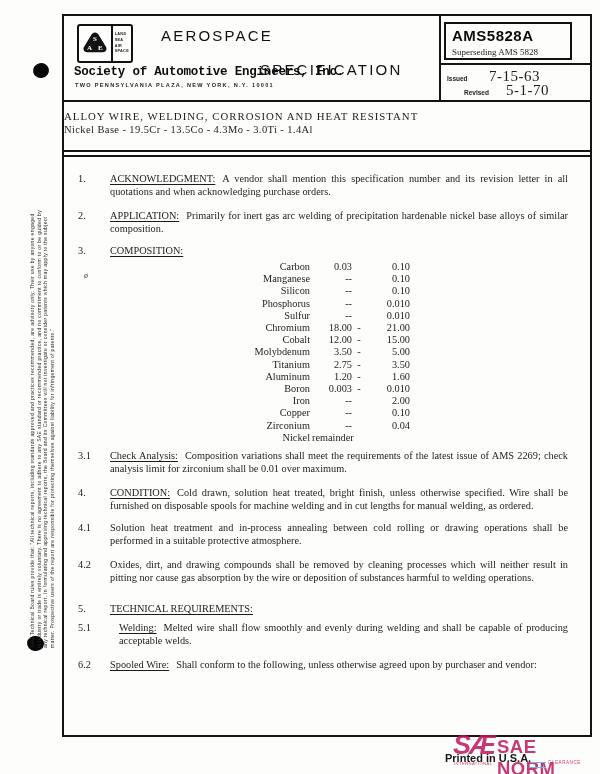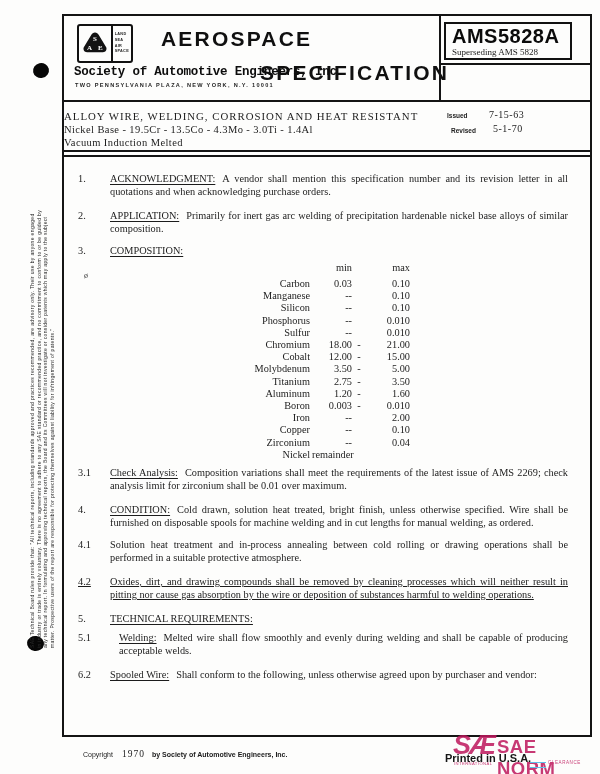--- a/index.html
+++ b/index.html
@@ -17,35 +17,35 @@
   .hline{position:absolute;left:0;width:100%;border-top:2px solid #141414;height:0;}
   .vline{position:absolute;top:0;border-left:2px solid #141414;width:0;}
   
   #logo-box{position:absolute;left:13px;top:8px;width:56px;height:39px;border:2px solid #111;
             border-radius:3px;display:flex;box-sizing:border-box;}
   #logo-tri{width:33px;display:flex;align-items:center;justify-content:center;}
   #logo-tags{width:21px;border-left:2px solid #111;display:flex;flex-direction:column;
              justify-content:center;padding-left:2px;box-sizing:border-box;
              font-family:"Liberation Sans",sans-serif;font-weight:bold;font-size:3.8px;
              line-height:5.6px;letter-spacing:.3px;}
-  .hdr-word{position:absolute;font-family:"Liberation Sans",sans-serif;font-weight:bold;
-            font-size:21px;letter-spacing:2.2px;color:#101010;}
+  .hdr-word{position:absolute;font-family:"Liberation Sans",sans-serif;font-weight:normal;
+            font-size:15px;letter-spacing:2.2px;color:#101010;}
   #society{position:absolute;left:10px;top:49px;font-family:Liberation Mono, monospace;
            font-weight:bold;font-size:12.5px;letter-spacing:-0.2px;color:#0d0d0d;}
   #address{position:absolute;left:11px;top:66px;font-family:"Liberation Sans",sans-serif;
            font-weight:bold;font-size:5.6px;letter-spacing:1.3px;color:#262626;}
   #ams-box{position:absolute;left:380px;top:6px;width:128px;height:38px;border:2px solid #111;
            box-sizing:border-box;padding:1px 6px;}
-  #ams-number{font-family:"Liberation Sans",sans-serif;font-weight:bold;font-size:20px;
+  #ams-number{font-family:"Liberation Sans",sans-serif;font-weight:bold;font-size:15px;
               letter-spacing:.5px;line-height:22px;color:#0b0b0b;}
   #superseding{font-size:9px;line-height:10px;}
   .date-row{position:absolute;display:flex;align-items:baseline;}
   .date-label{font-family:"Liberation Sans",sans-serif;font-weight:bold;font-size:6.5px;
               width:42px;color:#222;}
-  .date-value{font-size:10px;letter-spacing:.5px;margin-top:41px;}
+  .date-value{font-size:15px;letter-spacing:.5px;}
   
   .title-line{position:absolute;left:0;width:100%;}
   #title-1{top:94px;font-size:10.8px;letter-spacing:1px;}
   #title-2{top:108px;font-size:10.5px;letter-spacing:.4px;}
   #title-3{top:121px;font-size:10.5px;letter-spacing:.4px;}
   
   #body-box{position:absolute;left:0;top:139px;width:100%;height:580px;
             border-top:2px solid #141414;box-sizing:border-box;
             padding:15px 22px 0 14px;}
   .sec{display:flex;font-size:10.3px;line-height:13px;}
@@ -128,56 +128,49 @@
       <div id="ams-number">AMS5828A</div>
       <div id="superseding">Superseding AMS 5828</div>
     </div>
 
     <div class="hline" style="left:375px;width:151px;top:47px;"></div>
 
     <div class="date-row" style="left:383px;top:52px;">
       <span class="date-label">Issued</span>
       <span class="date-value">7-15-63</span>
     </div>
-    <div class="date-row" style="left:387px;top:66px;align-items:flex-end;">
+    <div class="date-row" style="left:400px;top:66px;">
       <span class="date-label">Revised</span>
       <span class="date-value">5-1-70</span>
     </div>
 
     <div class="hline" style="top:84px;"></div>
 
     <div class="title-line" id="title-1">ALLOY WIRE, WELDING, CORROSION AND HEAT RESISTANT</div>
     <div class="title-line" id="title-2">Nickel Base - 19.5Cr - 13.5Co - 4.3Mo - 3.0Ti - 1.4Al</div>
-    <div class="title-line" id="title-3">Vacuum Induction Melted</div>
     <div class="hline" style="top:134px;"></div>
 
     <div id="body-box">
 
       <div class="sec" style="margin-bottom:11px;">
         <span class="num">1.</span>
         <p class="txt"><span class="lbl">ACKNOWLEDGMENT:</span><span>A vendor shall mention this specification number and its revision letter in all quotations and when acknowledging purchase orders.</span></p>
       </div>
 
       <div class="sec" style="margin-bottom:9px;">
         <span class="num">2.</span>
         <p class="txt"><span class="lbl">APPLICATION:</span><span>Primarily for inert gas arc welding of precipitation hardenable nickel base alloys of similar composition.</span></p>
       </div>
 
       <div class="sec" style="margin-bottom:4px;">
         <span class="num">3.</span>
         <p class="txt"><span class="lbl">COMPOSITION:</span><span></span></p>
       </div>
 
       <div id="comp">
-        <div class="chead">
-          <span class="c-el"></span>
-          <span class="c-min">min</span>
-          <span class="c-sep"></span>
-          <span class="c-max">max</span>
-        </div>
         <div class="crow">
             <span class="c-el">Carbon</span>
             <span class="c-min">0.03</span>
             <span class="c-sep"></span>
             <span class="c-max">0.10</span>
           </div>
         <div class="crow">
             <span class="c-el">Manganese</span>
             <span class="c-min">--</span>
             <span class="c-sep"></span>
@@ -271,21 +264,21 @@
       <div class="sec" style="margin-bottom:9px;">
         <span class="num">4.</span>
         <p class="txt"><span class="lbl">CONDITION:</span><span>Cold drawn, solution heat treated, bright finish, unless otherwise specified.  Wire shall be furnished on disposable spools for machine welding and in cut lengths for manual welding, as ordered.</span></p>
       </div>
 
       <div class="sec" style="margin-bottom:11px;">
         <span class="num">4.1</span>
         <p class="txt"><span class="lbl"></span><span>Solution heat treatment and in-process annealing between cold rolling or drawing operations shall be performed in a suitable protective atmosphere.</span></p>
       </div>
 
-      <div class="sec" style="margin-bottom:11px;text-decoration:underline;">
+      <div class="sec" style="margin-bottom:18px;">
         <span class="num">4.2</span>
         <p class="txt"><span class="lbl"></span><span>Oxides, dirt, and drawing compounds shall be removed by cleaning processes which will neither result in pitting nor cause gas absorption by the wire or deposition of substances harmful to welding operations.</span></p>
       </div>
 
       <div class="sec" style="margin-bottom:6px;">
         <span class="num">5.</span>
         <p class="txt"><span class="lbl">TECHNICAL REQUIREMENTS:</span><span></span></p>
       </div>
 
       <div class="sec" style="margin-bottom:11px;gap:9px;">
@@ -297,25 +290,20 @@
         <span class="num">6.2</span>
         <p class="txt"><span class="lbl">Spooled Wire:</span><span>Shall conform to the following, unless otherwise agreed upon by purchaser and vendor:</span></p>
       </div>
 
     </div>
   </div>
 
   <div id="note-mark">ø</div>
 
   <div id="footer">
-    <div id="copyright">
-      <span id="c-label">Copyright</span>
-      <span id="c-year">1970</span>
-      <span id="c-by">by Society of Automotive Engineers, Inc.</span>
-    </div>
     <div id="printed">Printed in U.S.A.</div>
   </div>
 
   <div id="watermark">
     <span id="wm-logo">SÆ</span>
     <span id="wm-text">SAE NORM</span>
     <span id="wm-sub-left">INTERNATIONAL</span>
     <span id="wm-sub-right"><span class="wm-dash"></span><span>CLEARANCE</span><span class="wm-dash"></span></span>
   </div>
 

